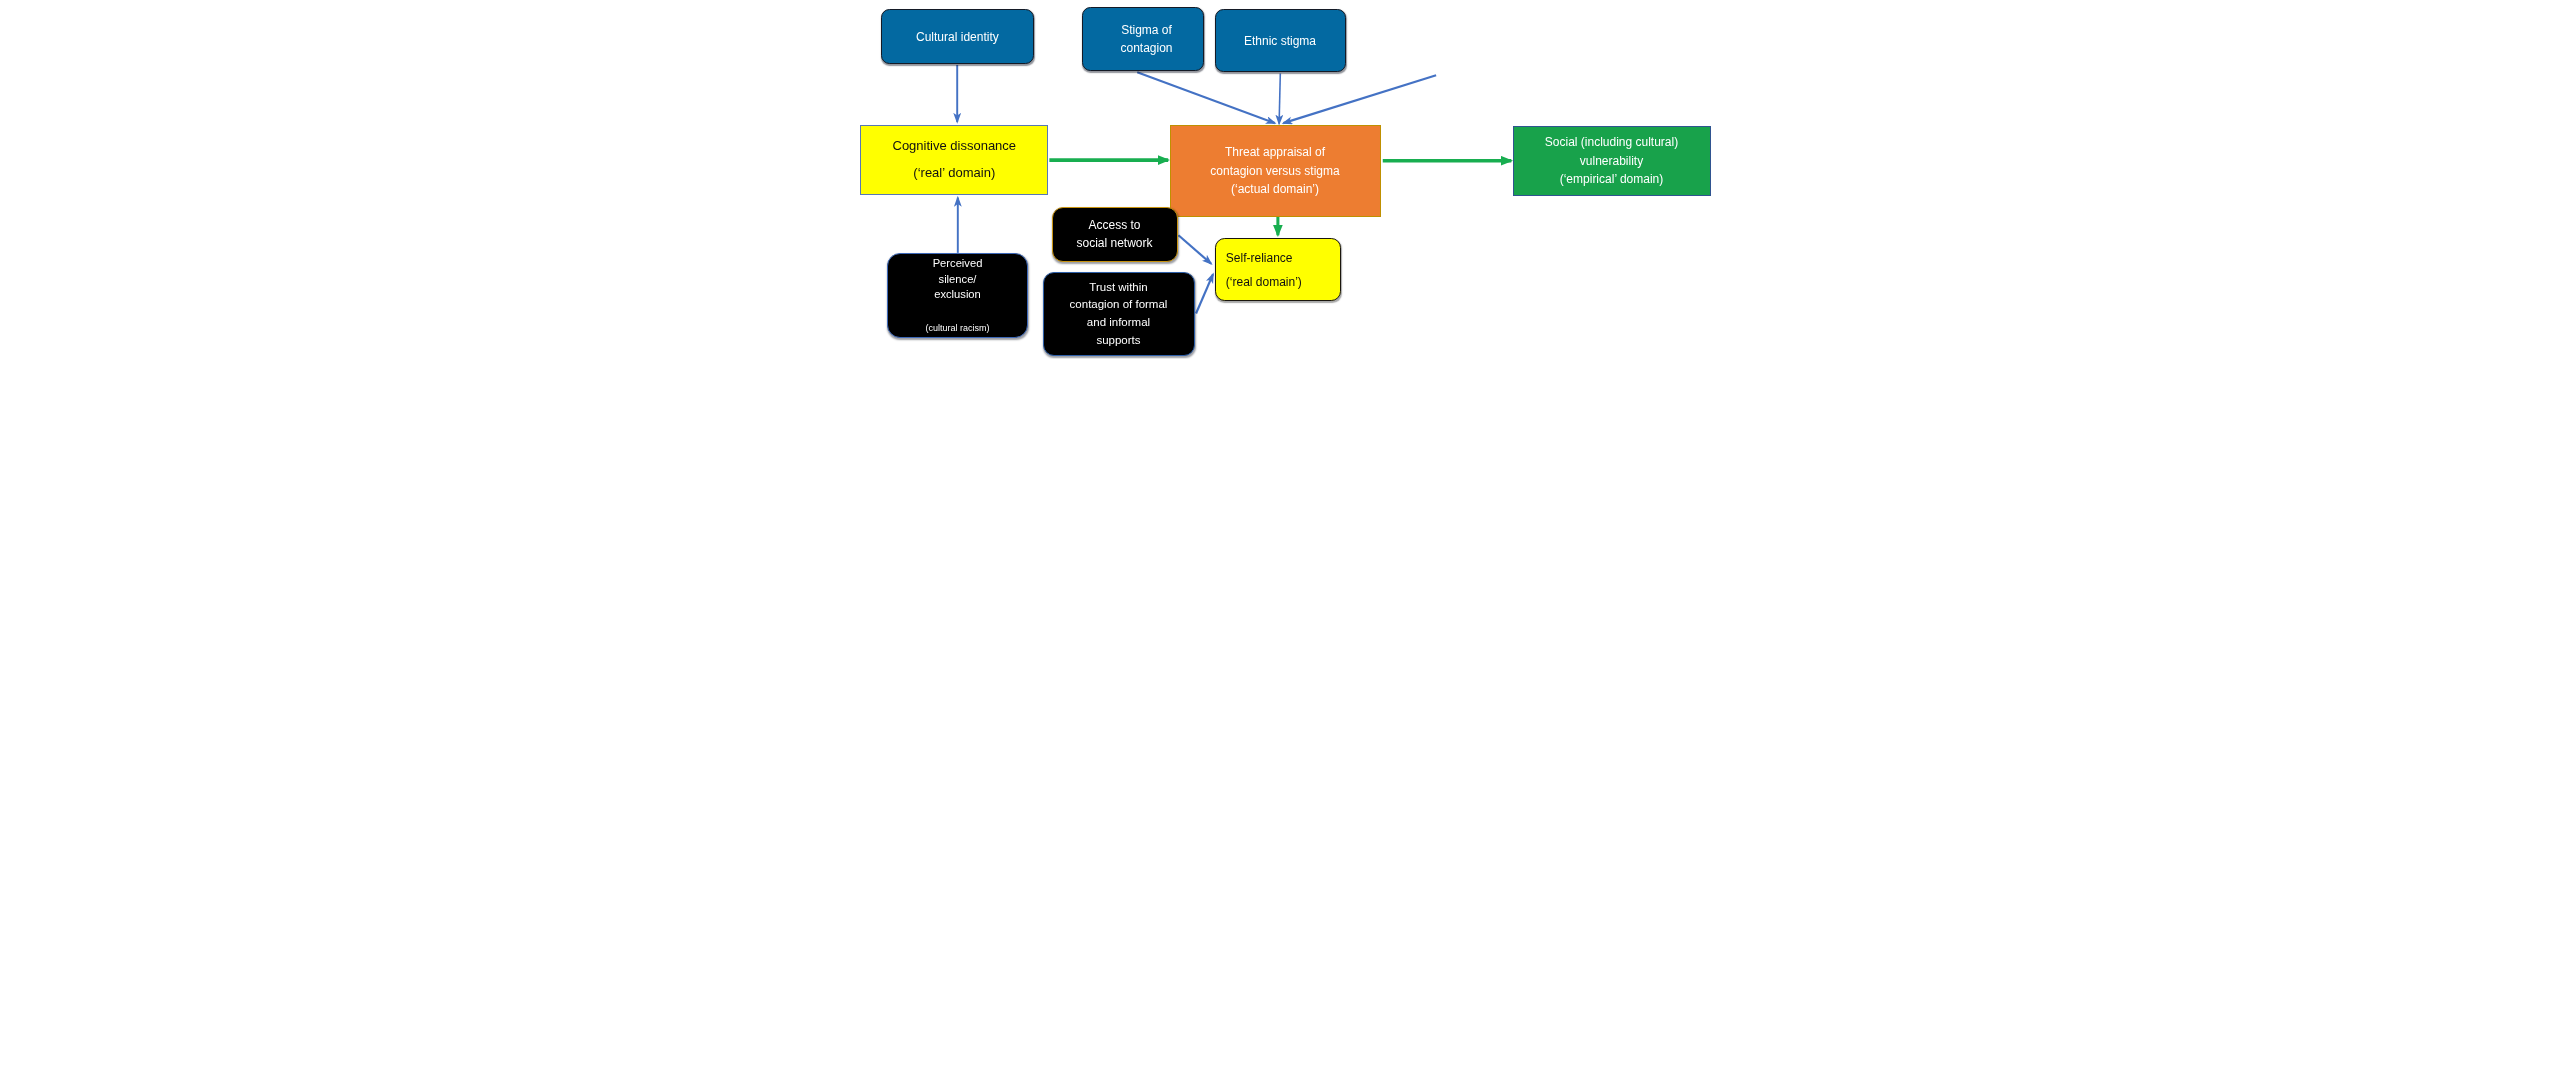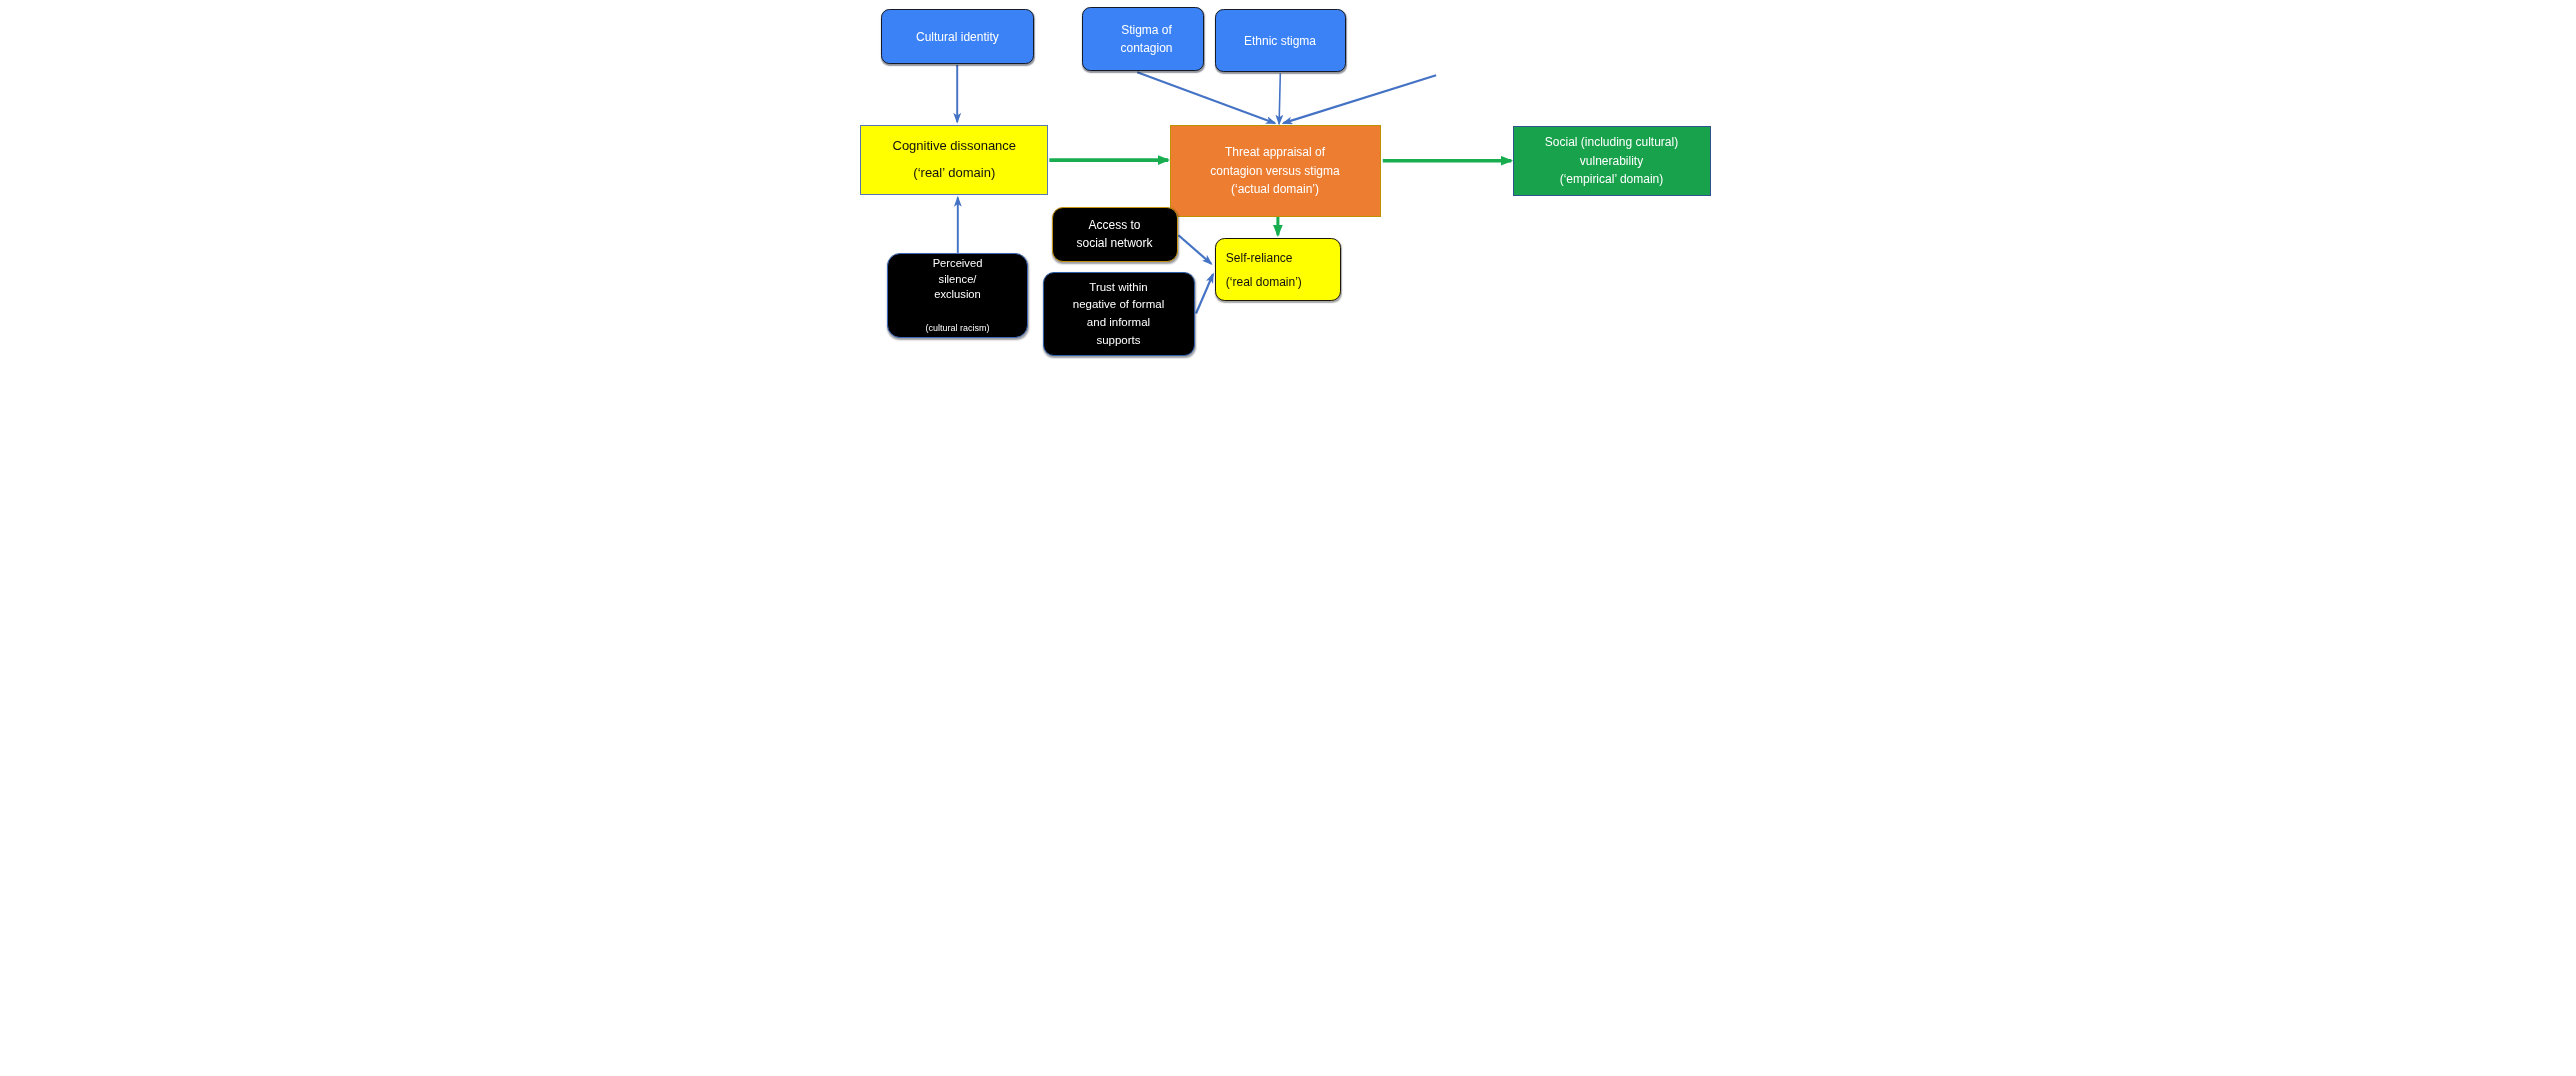--- a/index.html
+++ b/index.html
@@ -19,21 +19,21 @@
   .node{
     position:absolute;
     box-sizing:border-box;
     display:flex;flex-direction:column;
     align-items:center;justify-content:center;
     text-align:center;
     white-space:pre-line;
     z-index:2;
   }
   .node-blue{
-    background:#3b82f6;
+    background:#0369a1;
     border:1.2px solid #141a26;
     border-radius:8.5px;
     color:#ffffff;
     font-size:12px;line-height:1.5;
     box-shadow:0.6px 1.8px 1.2px rgba(10,15,30,0.45);
   }
   .node-yellow-rect{
     background:#FFFF00;
     border:1.2px solid #5878B4;
     color:#111111;
@@ -141,21 +141,21 @@
     <span class="sublabel">(cultural racism)</span>
   </div>
 
   <div class="node node-black border-gold" style="left:193px;top:207px;width:126px;height:55px;font-size:12px;line-height:1.45;">
     <span class="main-label">Access to
 social network</span>
   </div>
 
   <div class="node node-black border-blue2" style="left:184px;top:272px;width:152px;height:84px;font-size:11.5px;line-height:1.53;">
     <span class="main-label">Trust within
-negative of formal
+contagion of formal
 and informal
 supports</span>
   </div>
 
   <div class="node node-yellow-round" style="left:356px;top:238px;width:126px;height:63px;">
     <span class="main-label">Self-reliance
 (‘real domain’)</span>
   </div>
 
 </div>

